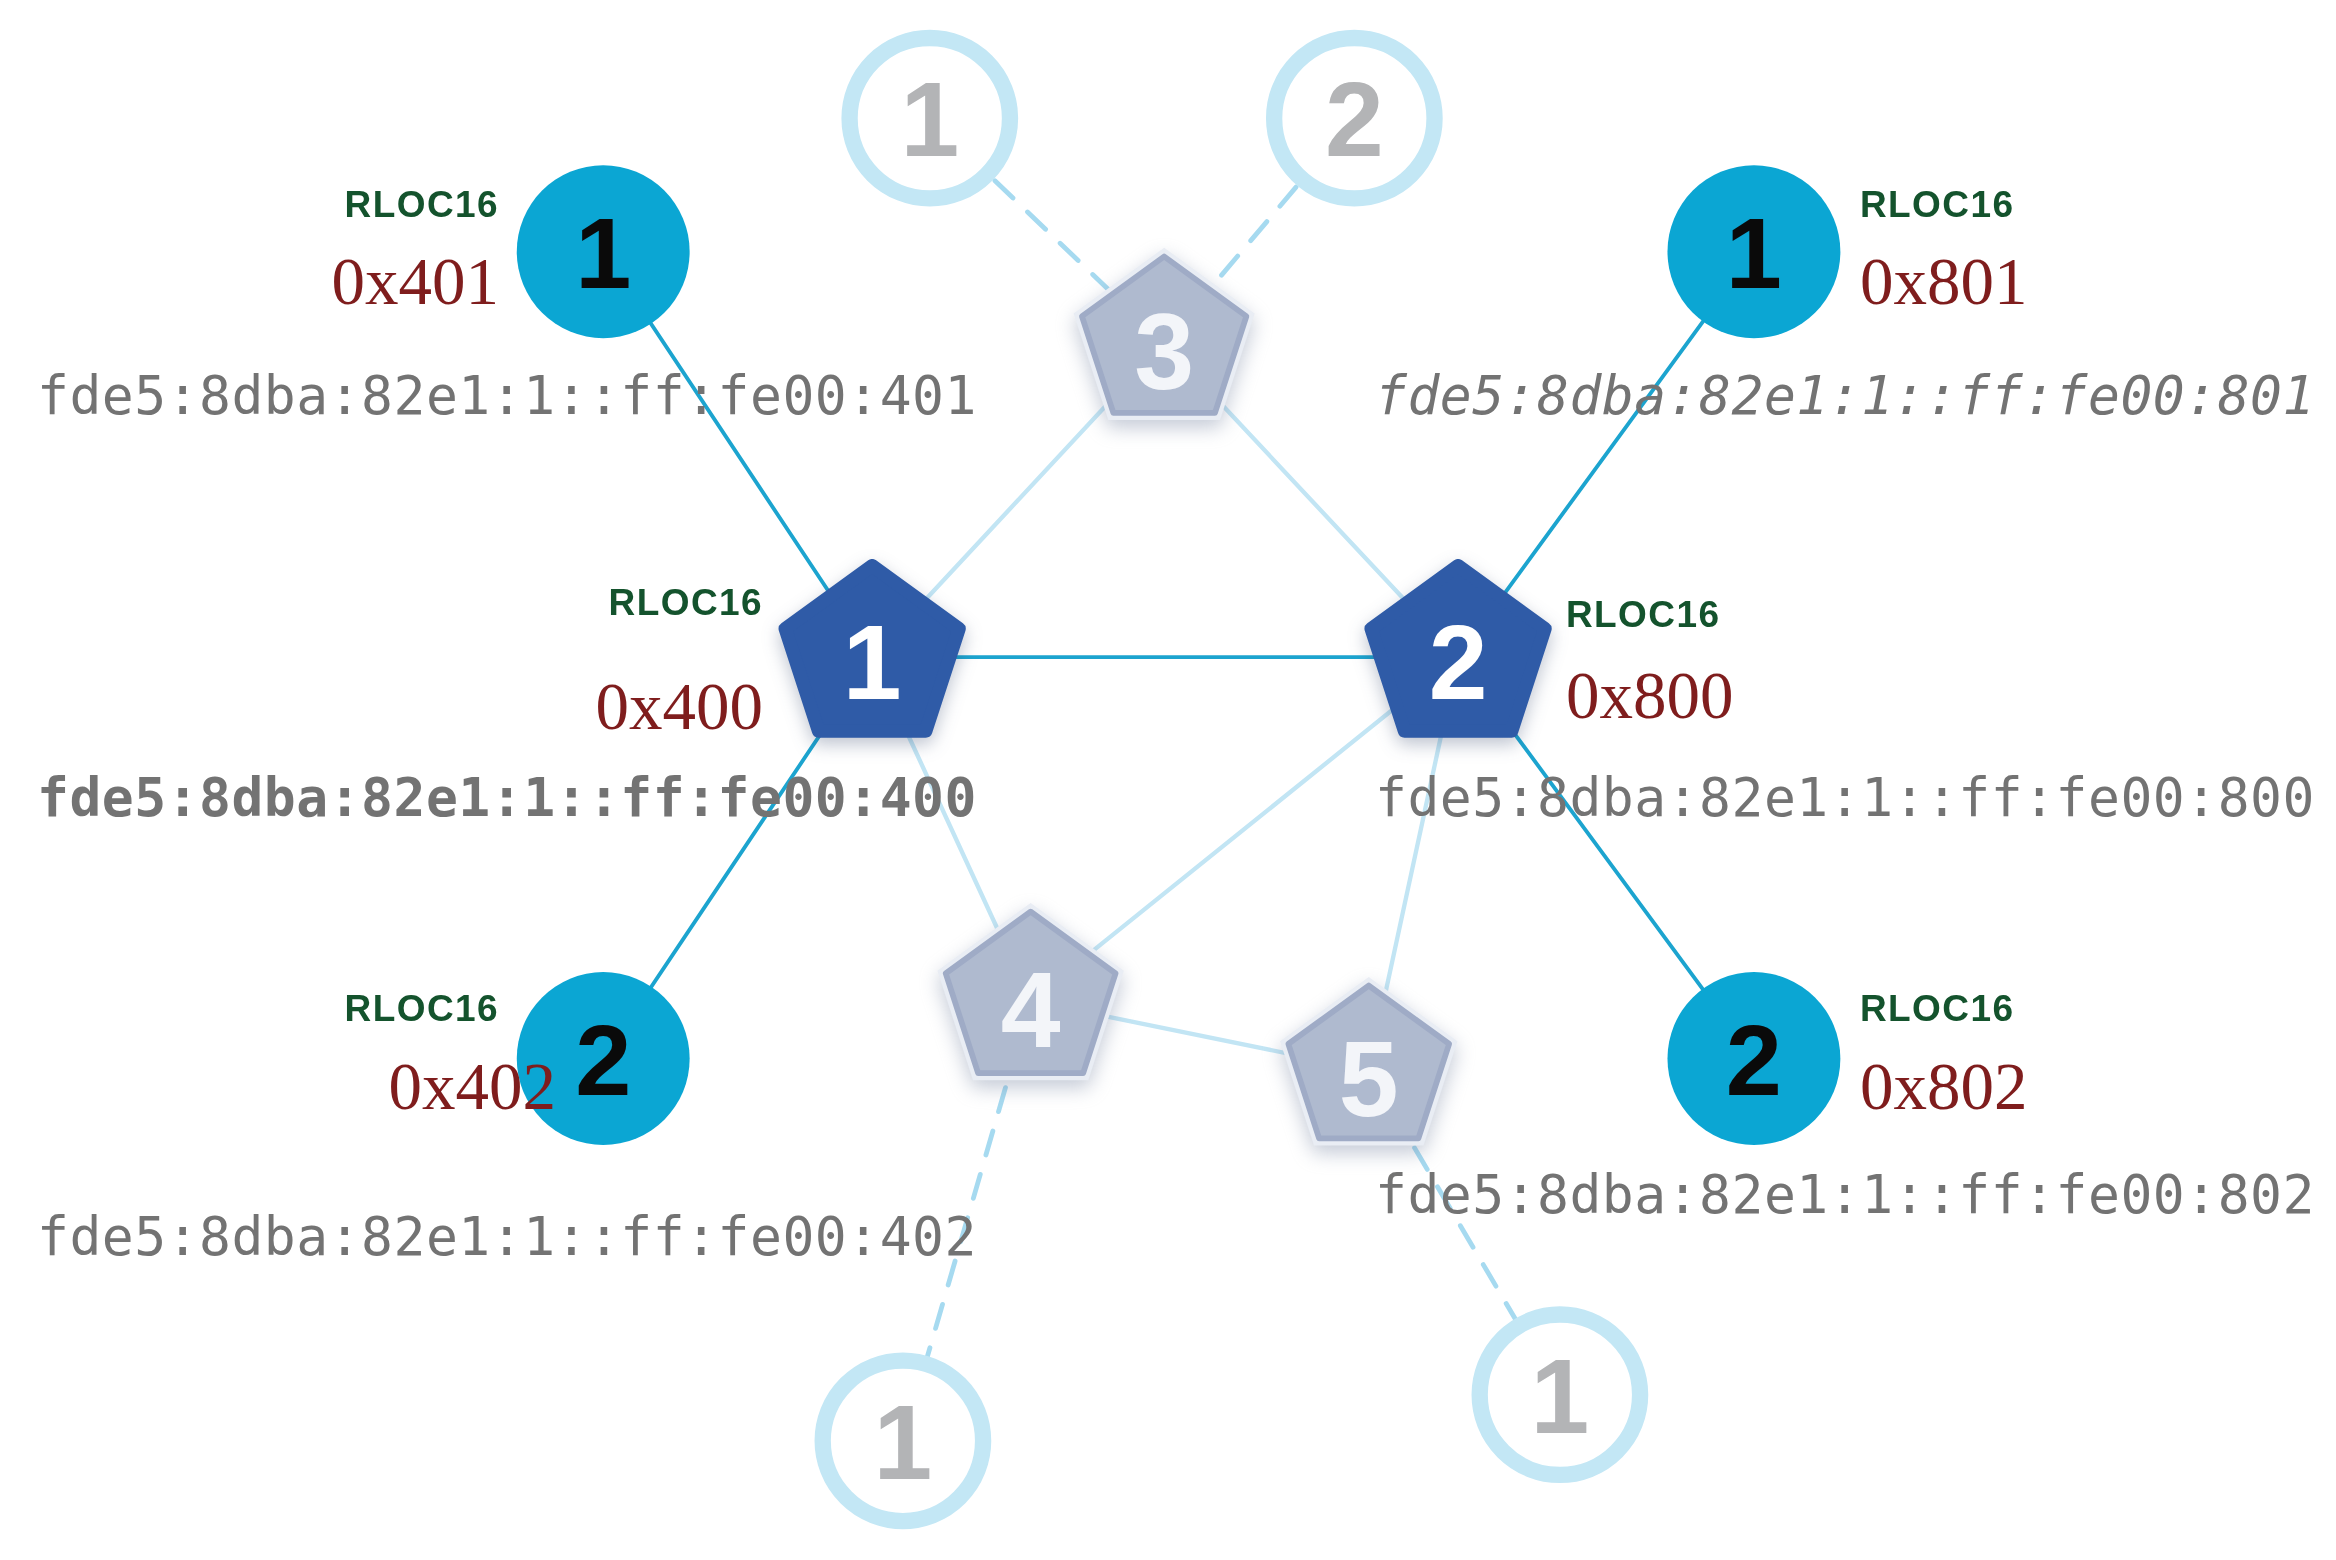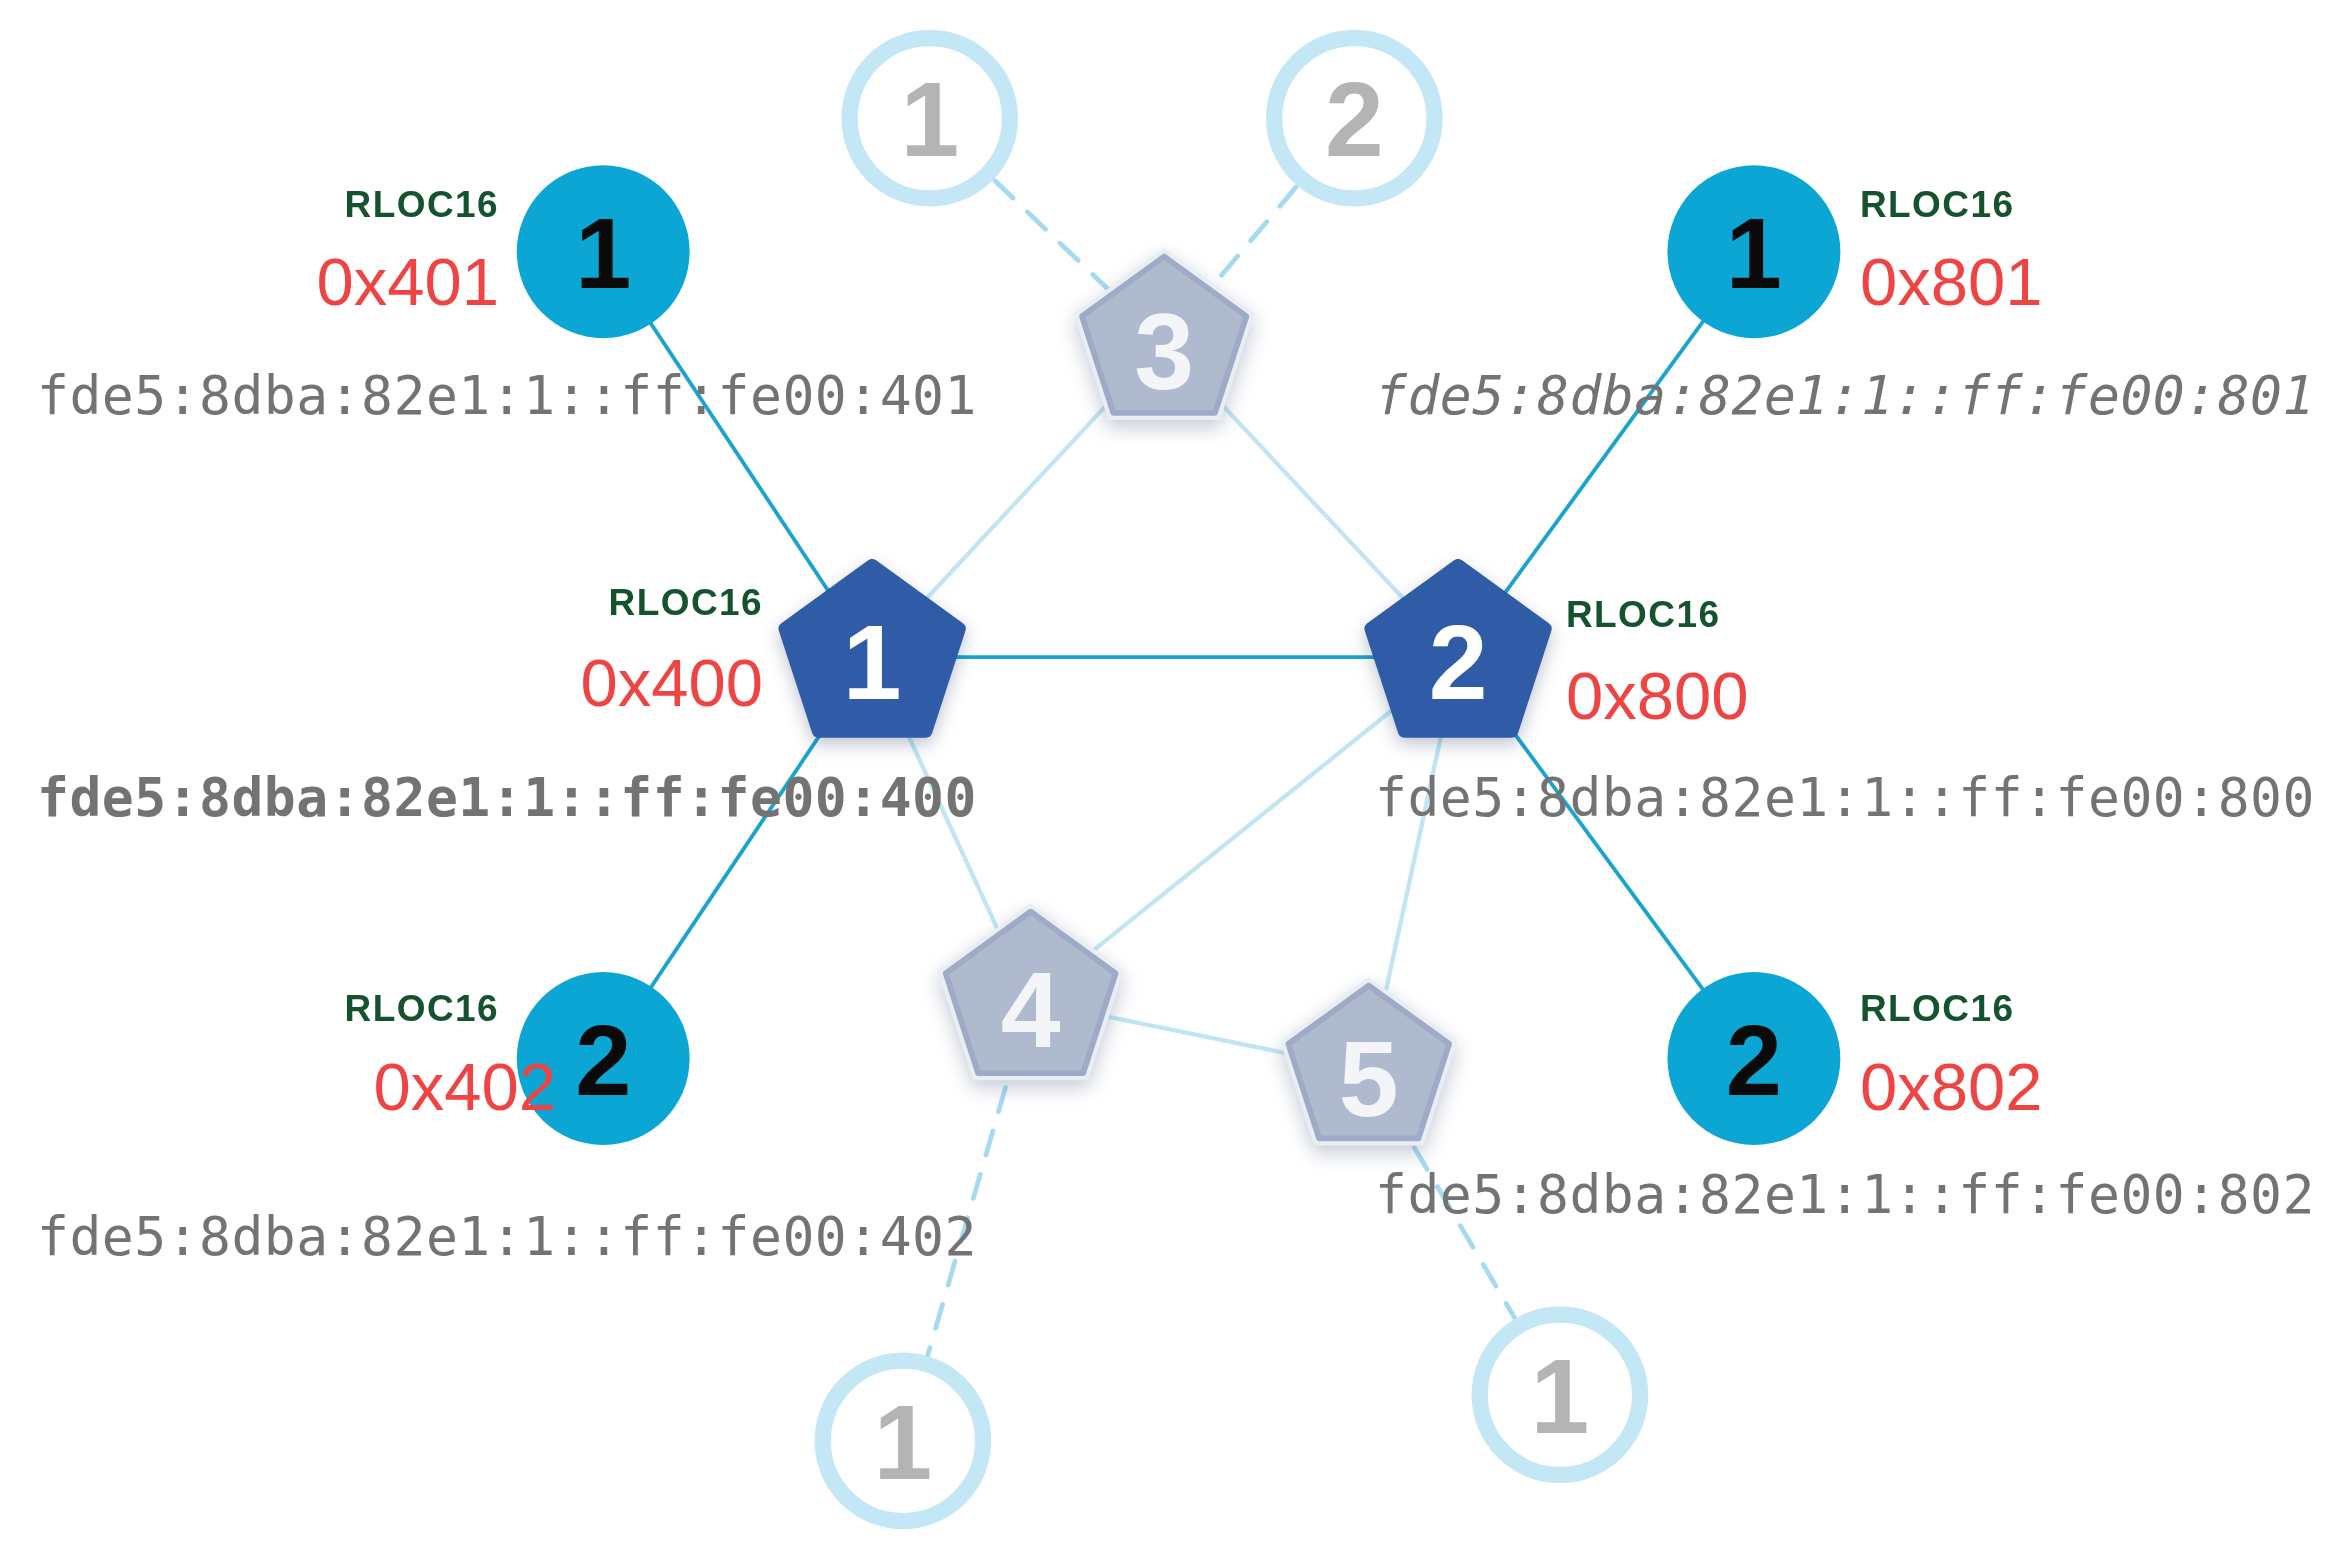--- a/index.html
+++ b/index.html
@@ -3,21 +3,21 @@
 <meta charset="utf-8">
 <style>
   html,body{margin:0;padding:0;background:#ffffff;}
   #stage{
     position:relative;width:2336px;height:1560px;background:#ffffff;
     overflow:hidden;font-family:"Liberation Sans",sans-serif;
   }
   #graph-svg{position:absolute;left:0;top:0;}
   .lbl{position:absolute;white-space:nowrap;transform:translateY(-52%);line-height:1;}
   .rloc-title{font-size:37px;color:#14532d;letter-spacing:1.4px;font-weight:bold;}
-  .rloc-value{font-family:Liberation Sans, sans-serif;font-size:67px;color:#ef4444;}
+  .rloc-value{font-family:Liberation Serif, serif;font-size:67px;color:#7f1d1d;}
   .ipv6{font-family:"DejaVu Sans Mono","Liberation Mono",monospace;font-size:53px;color:#737373;letter-spacing:0.5px;}
   .router-active-shape{filter:drop-shadow(0 7px 9px rgba(40,60,100,0.30));}
   .router-faded-shape{filter:drop-shadow(0 8px 10px rgba(110,125,155,0.40));}
   .node-num{font-family:"Liberation Sans",sans-serif;font-weight:bold;}
 </style>
 </head>
 <body>
 
 <div id="stage">
   <svg id="graph-svg" width="2336" height="1560" viewBox="0 0 2432 1624">
@@ -90,21 +90,21 @@
       <g class="router-active-shape">
         <polygon points="1518.0,589.0 1608.4,654.6 1573.8,760.9 1462.2,760.9 1427.6,654.6" fill="#2f5ba7" stroke-linejoin="round" stroke="#2f5ba7" stroke-width="14"></polygon>
         <text x="1518" y="688" fill="#ffffff" font-size="110" text-anchor="middle" dy="0.36em" class="node-num">2</text>
       </g>
     </svg>
   <div id="labels">
       <div class="lbl rloc-title" style="top: 205px; right: 1837px;">RLOC16</div>
       <div class="lbl rloc-value" style="top: 283px; right: 1837px;">0x401</div>
       <div class="lbl ipv6" style="top: 397px; left: 37px;">fde5:8dba:82e1:1::ff:fe00:401</div>
       <div class="lbl rloc-title" style="top: 603px; right: 1573px;">RLOC16</div>
-      <div class="lbl rloc-value" style="top: 684px; right: 1573px; margin-left: 16px;">0x400</div>
+      <div class="lbl rloc-value" style="top: 708px; right: 1573px; margin-left: 16px;">0x400</div>
       <div class="lbl ipv6" style="top: 799px; left: 37px; font-weight: bold;">fde5:8dba:82e1:1::ff:fe00:400</div>
       <div class="lbl rloc-title" style="top: 1009px; right: 1837px;">RLOC16</div>
       <div class="lbl rloc-value" style="top: 1088px; right: 1780px;">0x402</div>
       <div class="lbl ipv6" style="top: 1196px; left: 37px; margin-top: 42px;">fde5:8dba:82e1:1::ff:fe00:402</div>
       <div class="lbl rloc-title" style="top: 205px; left: 1860px;">RLOC16</div>
       <div class="lbl rloc-value" style="top: 283px; left: 1860px;">0x801</div>
       <div class="lbl ipv6" style="top: 397px; left: 1375px; font-style: italic;">fde5:8dba:82e1:1::ff:fe00:801</div>
       <div class="lbl rloc-title" style="top: 615px; left: 1566px;">RLOC16</div>
       <div class="lbl rloc-value" style="top: 697px; left: 1566px; text-align: right;">0x800</div>
       <div class="lbl ipv6" style="top: 799px; left: 1375px;">fde5:8dba:82e1:1::ff:fe00:800</div>

